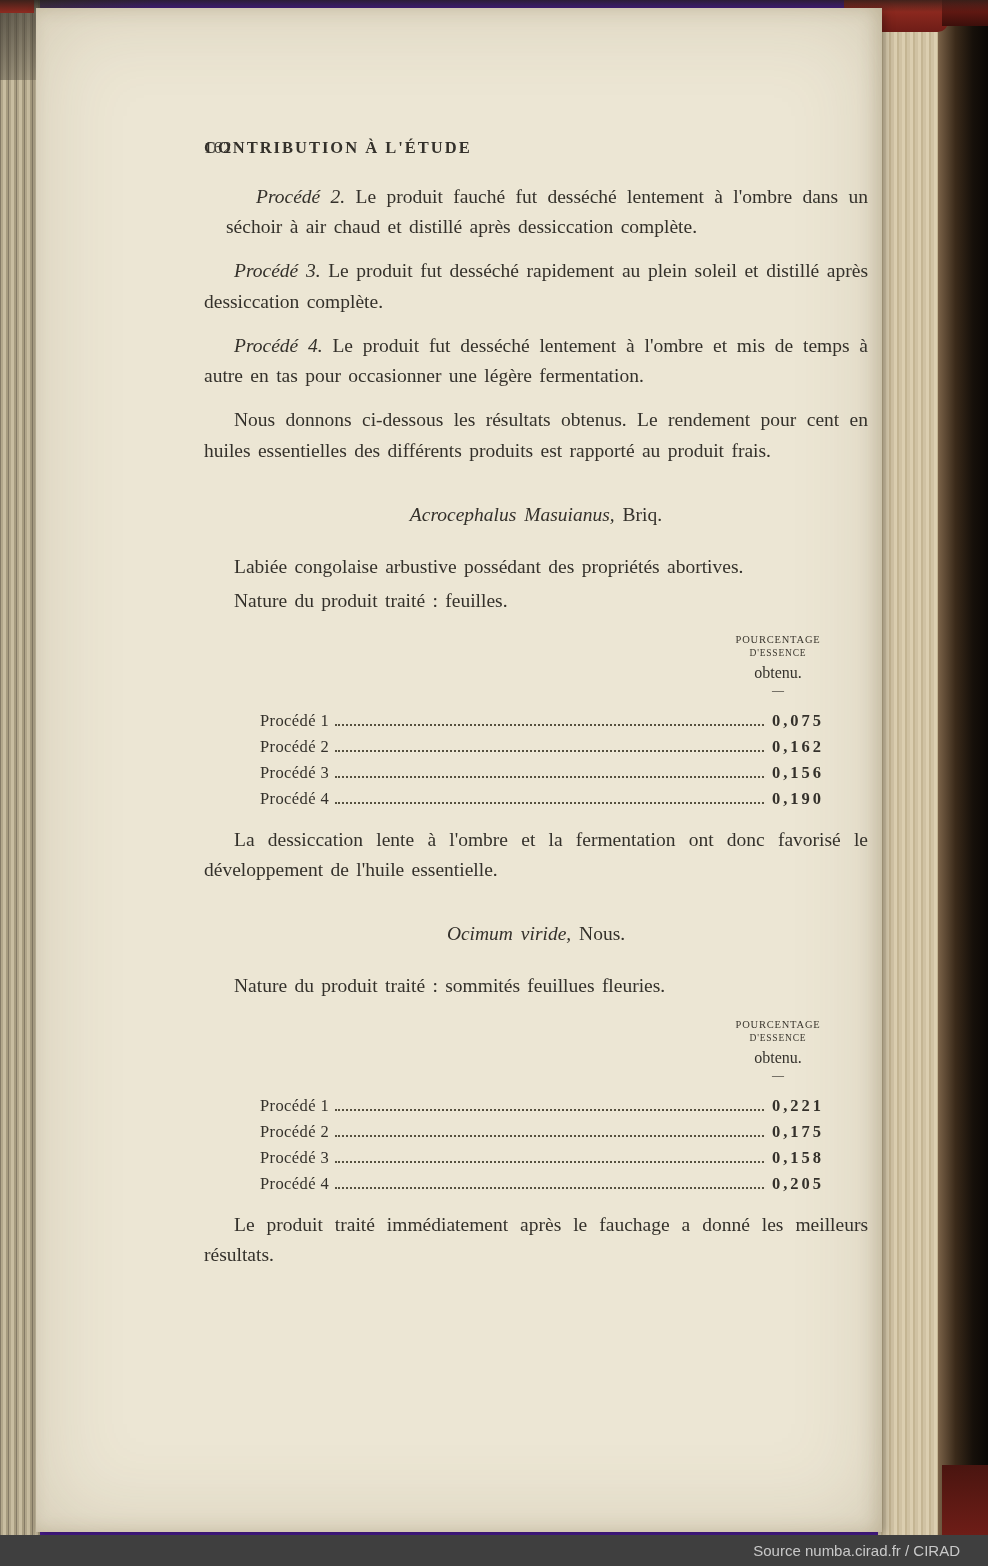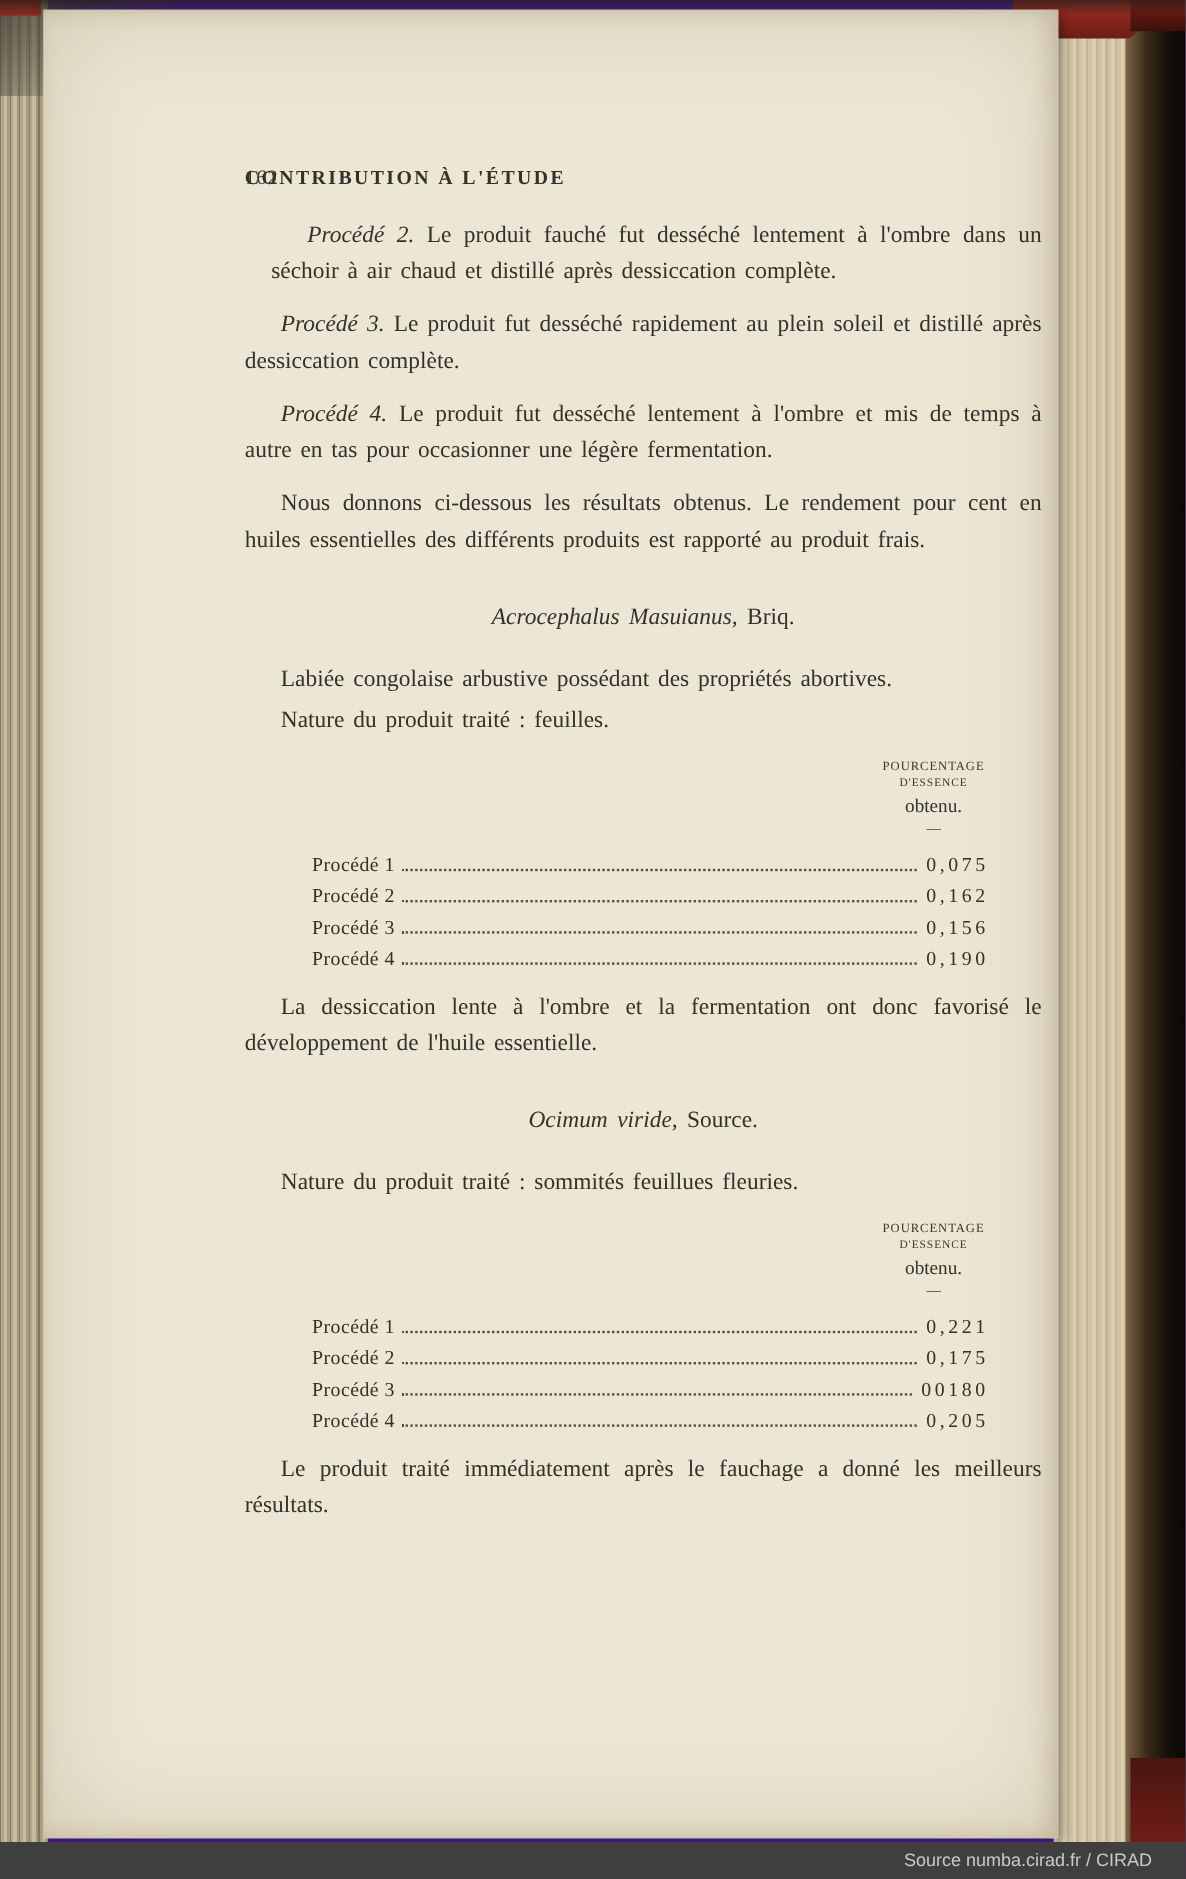--- a/index.html
+++ b/index.html
@@ -92,21 +92,21 @@
   .pct-l3 { font-size:16px; }
   .pct-dash { font-size:12px; line-height:1.1; }
   .result-table { margin-top:10px; }
   .t-row {
     display:flex; align-items:baseline;
     margin:1px 0; padding-left:56px; padding-right:44px;
     font-size:16.5px; line-height:25px; letter-spacing:.4px;
   }
   .t-label { white-space:nowrap; }
   .t-leader { flex:1; border-bottom:2px dotted #55503f; margin:0 8px 5px 6px; }
-  .t-value { white-space:nowrap; letter-spacing:3px; }
+  .t-value { white-space:nowrap; letter-spacing:3px;font-weight:bold; }
   
   .bottom-bar {
     position:absolute; left:0; bottom:0; width:100%; height:31px;
     background:#3f3f3f; display:flex; align-items:center; justify-content:flex-end;
     padding-right:28px;
     font-family:"Liberation Sans", sans-serif; font-size:15px; color:#c9c9c9;
   }
 </style>
 </head>
 <body>
@@ -169,21 +169,21 @@
         </div>
         <div class="t-row">
           <span class="t-label">Procédé 4</span>
           <span class="t-leader"></span>
           <span class="t-value">0,190</span>
         </div>
       </div>
 
       <p class="body-par">La dessiccation lente à l'ombre et la fermentation ont donc favorisé le développement de l'huile essentielle.</p>
 
-      <div class="species-title"><em>Ocimum viride,</em><span> Source.</span></div>
+      <div class="species-title"><em>Ocimum viride,</em><span> Nous.</span></div>
 
       <p class="nature-line">Nature du produit traité : sommités feuillues fleuries.</p>
 
       <div class="pct-header">
         <div class="pct-l1">POURCENTAGE</div>
         <div class="pct-l2">D'ESSENCE</div>
         <div class="pct-l3">obtenu.</div>
         <div class="pct-dash">—</div>
       </div>
 
@@ -194,21 +194,21 @@
           <span class="t-value">0,221</span>
         </div>
         <div class="t-row">
           <span class="t-label">Procédé 2</span>
           <span class="t-leader"></span>
           <span class="t-value">0,175</span>
         </div>
         <div class="t-row">
           <span class="t-label">Procédé 3</span>
           <span class="t-leader"></span>
-          <span class="t-value">00180</span>
+          <span class="t-value">0,158</span>
         </div>
         <div class="t-row">
           <span class="t-label">Procédé 4</span>
           <span class="t-leader"></span>
           <span class="t-value">0,205</span>
         </div>
       </div>
 
       <p class="body-par">Le produit traité immédiatement après le fauchage a donné les meilleurs résultats.</p>
 

